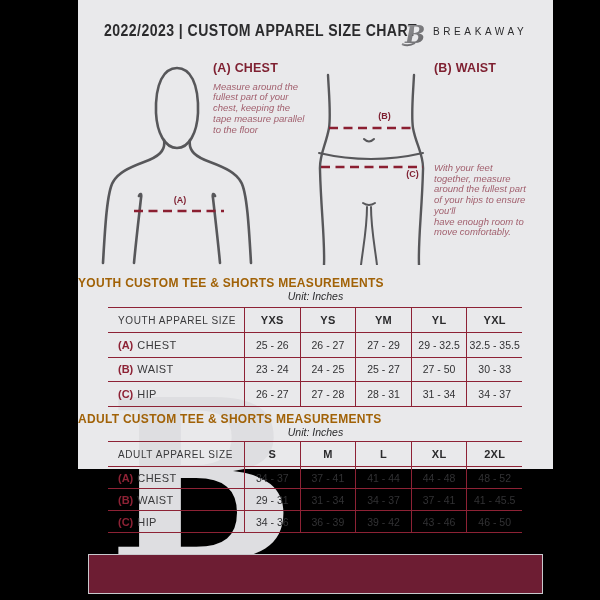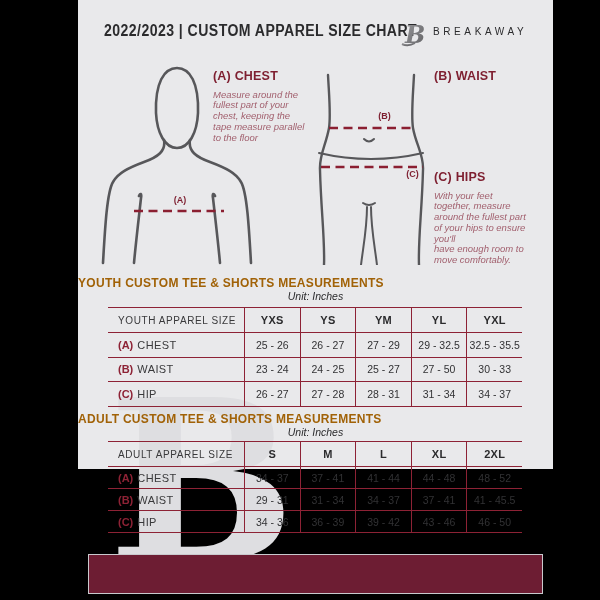--- a/index.html
+++ b/index.html
@@ -27,21 +27,21 @@
     left:26px;top:22px;font-size:16px;font-weight:700;color:#2b2b2d;
     letter-spacing:.5px;transform:scaleX(.88);transform-origin:left top;white-space:nowrap;
   }
   .brand{
     left:355px;top:26px;font-size:10px;font-weight:400;color:#2b2b2d;
     letter-spacing:3.6px;white-space:nowrap;
   }
 
   
   .guide-block{line-height:1.1;}
-  .guide-head{font-size:12.5px;font-weight:700;color:var(--maroon-dark);letter-spacing:.2px;margin:8px 0 6px 0;}
+  .guide-head{font-size:12.5px;font-weight:700;color:var(--maroon-dark);letter-spacing:.2px;margin:0 0 6px 0;}
   .guide-para{font-size:9.5px;line-height:1.13;font-style:italic;color:var(--maroon-text);white-space:pre-line;margin:0;}
 
   .fig-label{
     font-size:9px;font-weight:700;color:var(--maroon-dark);text-align:center;
   }
 
   
   .tbl-title{left:0;width:475px;text-align:left;font-size:12px;font-weight:700;color:#a16207;letter-spacing:.3px;}
   .tbl-unit{left:0;width:475px;text-align:center;font-size:10.5px;font-style:italic;color:#2b2b2d;}
 
@@ -131,21 +131,20 @@
     <p class="guide-para">Measure around the
 fullest part of your
 chest, keeping the
 tape measure parallel
 to the floor</p>
   </div>
   <div class="abs guide-block" style="left:356px;top:62px;width:116px;">
     <div class="guide-head">(B) WAIST</div>
   </div>
   <div class="abs guide-block" style="left:356px;top:163px;width:120px;">
-    <div class="guide-head">(C) HIPS</div>
     <p class="guide-para">With your feet
 together, measure
 around the fullest part
 of your hips to ensure
 you'll
 have enough room to
 move comfortably.</p>
   </div>
 
   <div class="abs tbl-title" style="top:276px;">YOUTH CUSTOM TEE &amp; SHORTS MEASUREMENTS</div>

